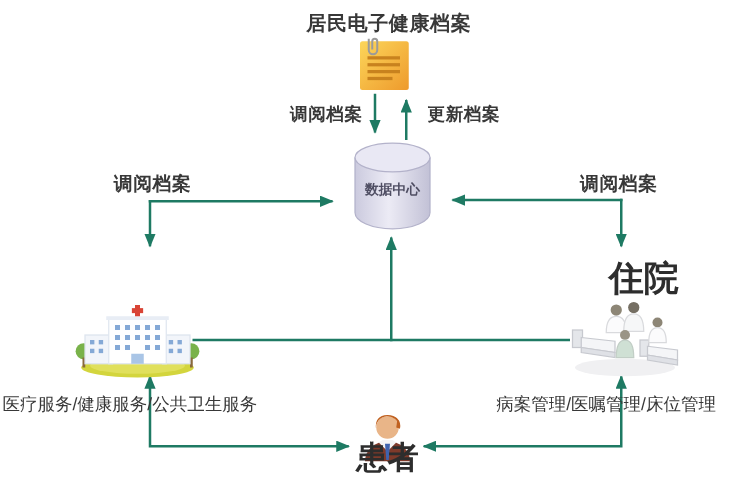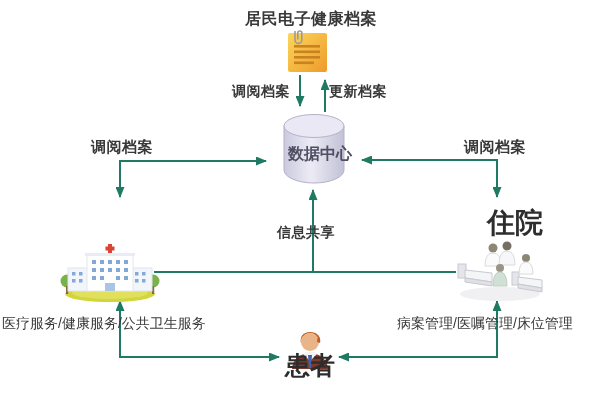--- a/index.html
+++ b/index.html
@@ -6,21 +6,21 @@
   .canvas{
     position:relative;width:605px;height:403px;background:#ffffff;overflow:hidden;
     font-family:"Liberation Sans","DejaVu Sans",sans-serif;
   }
   .lbl{position:absolute;color:#383838;white-space:nowrap;}
   .lbl.small{font-size:14px;font-weight:600;letter-spacing:.5px;}
   .lbl.big{font-size:28px;font-weight:700;color:#2d2d2d;}
   .lbl.title{font-size:16px;font-weight:700;letter-spacing:.5px;text-align:center;}
   .lbl.services{font-size:14px;font-weight:400;}
   .lbl.patient{font-size:25px;font-weight:700;text-align:center;color:#2d2d2d;}
-  .lbl.cyl{font-size:16px;font-weight:600;color:#4f4e63;text-align:center;}
+  .lbl.cyl{font-size:11px;font-weight:600;color:#4f4e63;text-align:center;}
   .abs{position:absolute;}
   svg{display:block;}
   .connectors{position:absolute;left:0;top:0;}
 </style>
 </head>
 <body>
 
 <div class="canvas">
 
   <svg class="connectors" width="605" height="403" viewBox="0 0 605 403">
@@ -58,21 +58,21 @@
       <rect x="5" y="6" width="39" height="39" rx="2" fill="url(#docg)"></rect>
       <rect x="11" y="18" width="26" height="2.6" fill="#c8821e"></rect>
       <rect x="11" y="23.5" width="26" height="2.6" fill="#c8821e"></rect>
       <rect x="11" y="29" width="26" height="2.6" fill="#c8821e"></rect>
       <rect x="11" y="34.5" width="20" height="2.6" fill="#c8821e"></rect>
       <path d="M12,4 v9 a3.4,3.4 0 0 0 6.8,0 v-7 a2,2 0 0 0 -4,0 v6.5" fill="none" stroke="#9b9b9b" stroke-width="1.6"></path>
     </svg>
   </div>
 
   <div class="lbl small" style="left:205px;top:83px;width:85px;text-align:right;">调阅档案</div>
-  <div class="lbl small" style="left:329px;top:83px;">更新档案</div>
+  <div class="lbl small" style="left:342px;top:83px;">更新档案</div>
 
   <div class="abs" style="left:282px;top:113px;width:64px;height:72px;">
     <svg width="64" height="72" viewBox="0 0 64 72">
       <defs>
         <linearGradient id="cylg" x1="0" y1="0" x2="1" y2="0">
           <stop offset="0" stop-color="#cbcade"></stop>
             <stop offset="0.45" stop-color="#ecebf5"></stop>
           <stop offset="1" stop-color="#c2c1d6"></stop>
         </linearGradient>
       </defs>
@@ -80,21 +80,20 @@
       <ellipse cx="32" cy="13" rx="30" ry="11.5" fill="#e9e8f4" stroke="#b3b2ca" stroke-width="1"></ellipse>
     </svg>
   </div>
   <div class="lbl cyl" style="left:288px;top:144px;width:52px;">数据中心</div>
 
   <div class="lbl small" style="left:91px;top:138px;font-size:15px;">调阅档案</div>
   <div class="lbl small" style="left:464px;top:138px;font-size:15px;">调阅档案</div>
 
   <div class="lbl big" style="left:464px;top:204px;width:70px;text-align:center;margin-left:16px;">住院</div>
 
-  <div class="lbl small" style="left:277px;top:224px;">信息共享</div>
 
   <div class="abs" style="left:58px;top:241px;width:104px;height:62px;">
     <svg width="104" height="62" viewBox="0 0 104 62">
       <ellipse cx="52" cy="53" rx="45" ry="8" fill="#d3d53d"></ellipse>
       <ellipse cx="52" cy="51.5" rx="38" ry="6.5" fill="#e0e05c"></ellipse>
       <circle cx="9" cy="40" r="6.5" fill="#79b24a"></circle>
       <rect x="8" y="45" width="2.2" height="8" fill="#8a6a3c"></rect>
       <circle cx="95" cy="40" r="6.5" fill="#79b24a"></circle>
       <rect x="94" y="45" width="2.2" height="8" fill="#8a6a3c"></rect>
       <rect x="10" y="27" width="22" height="23" fill="#f2f5fa" stroke="#dde4ee" stroke-width="1"></rect>

